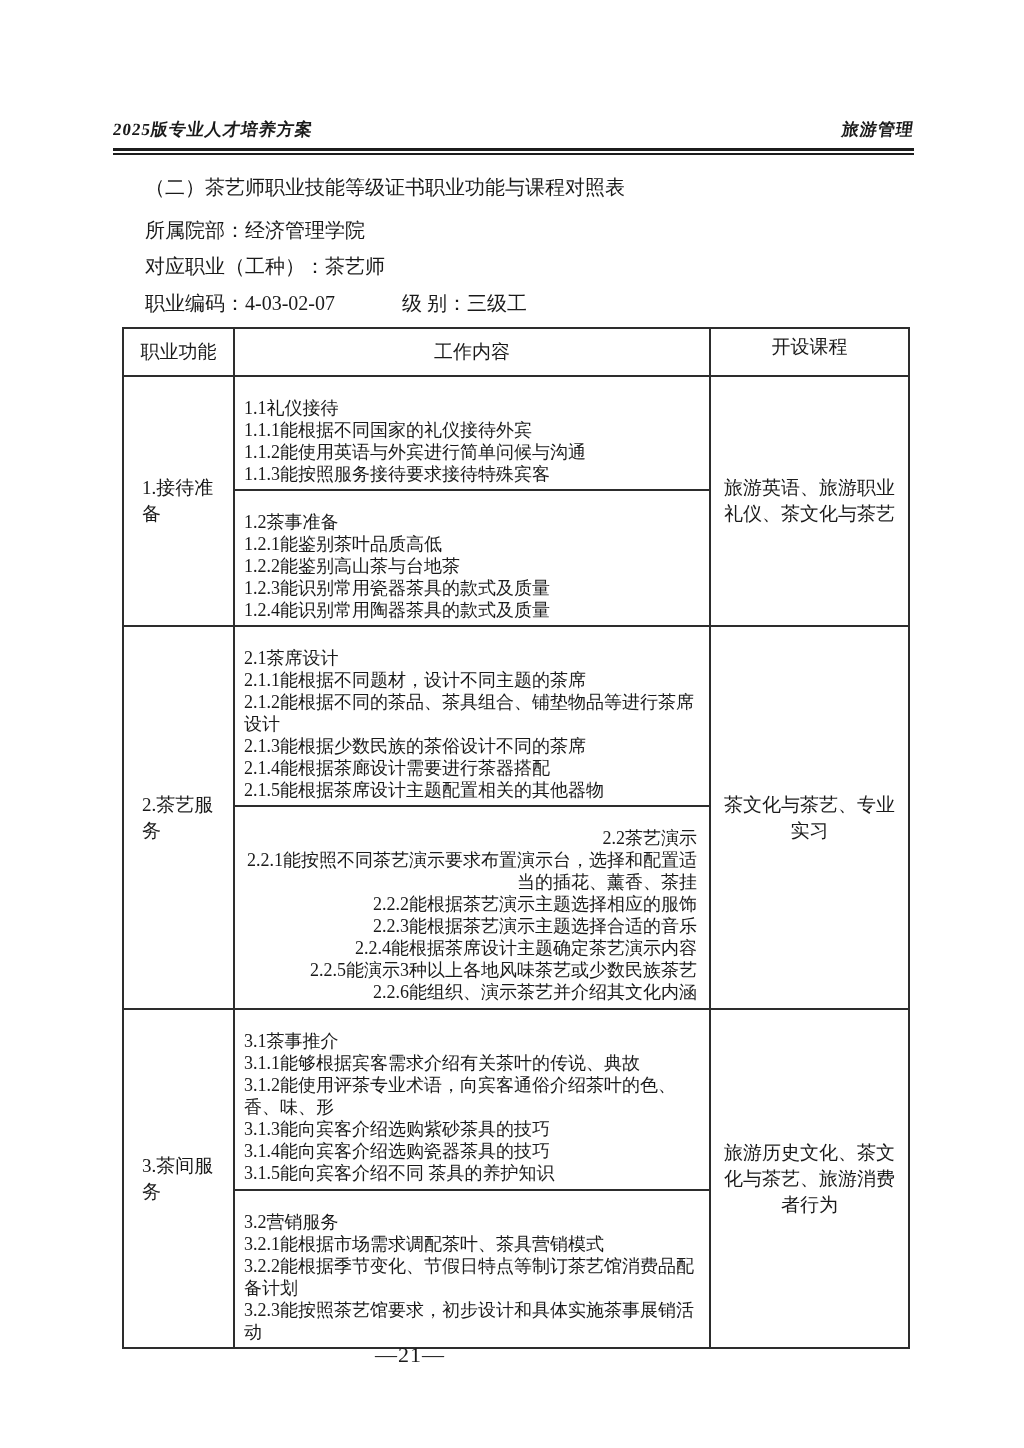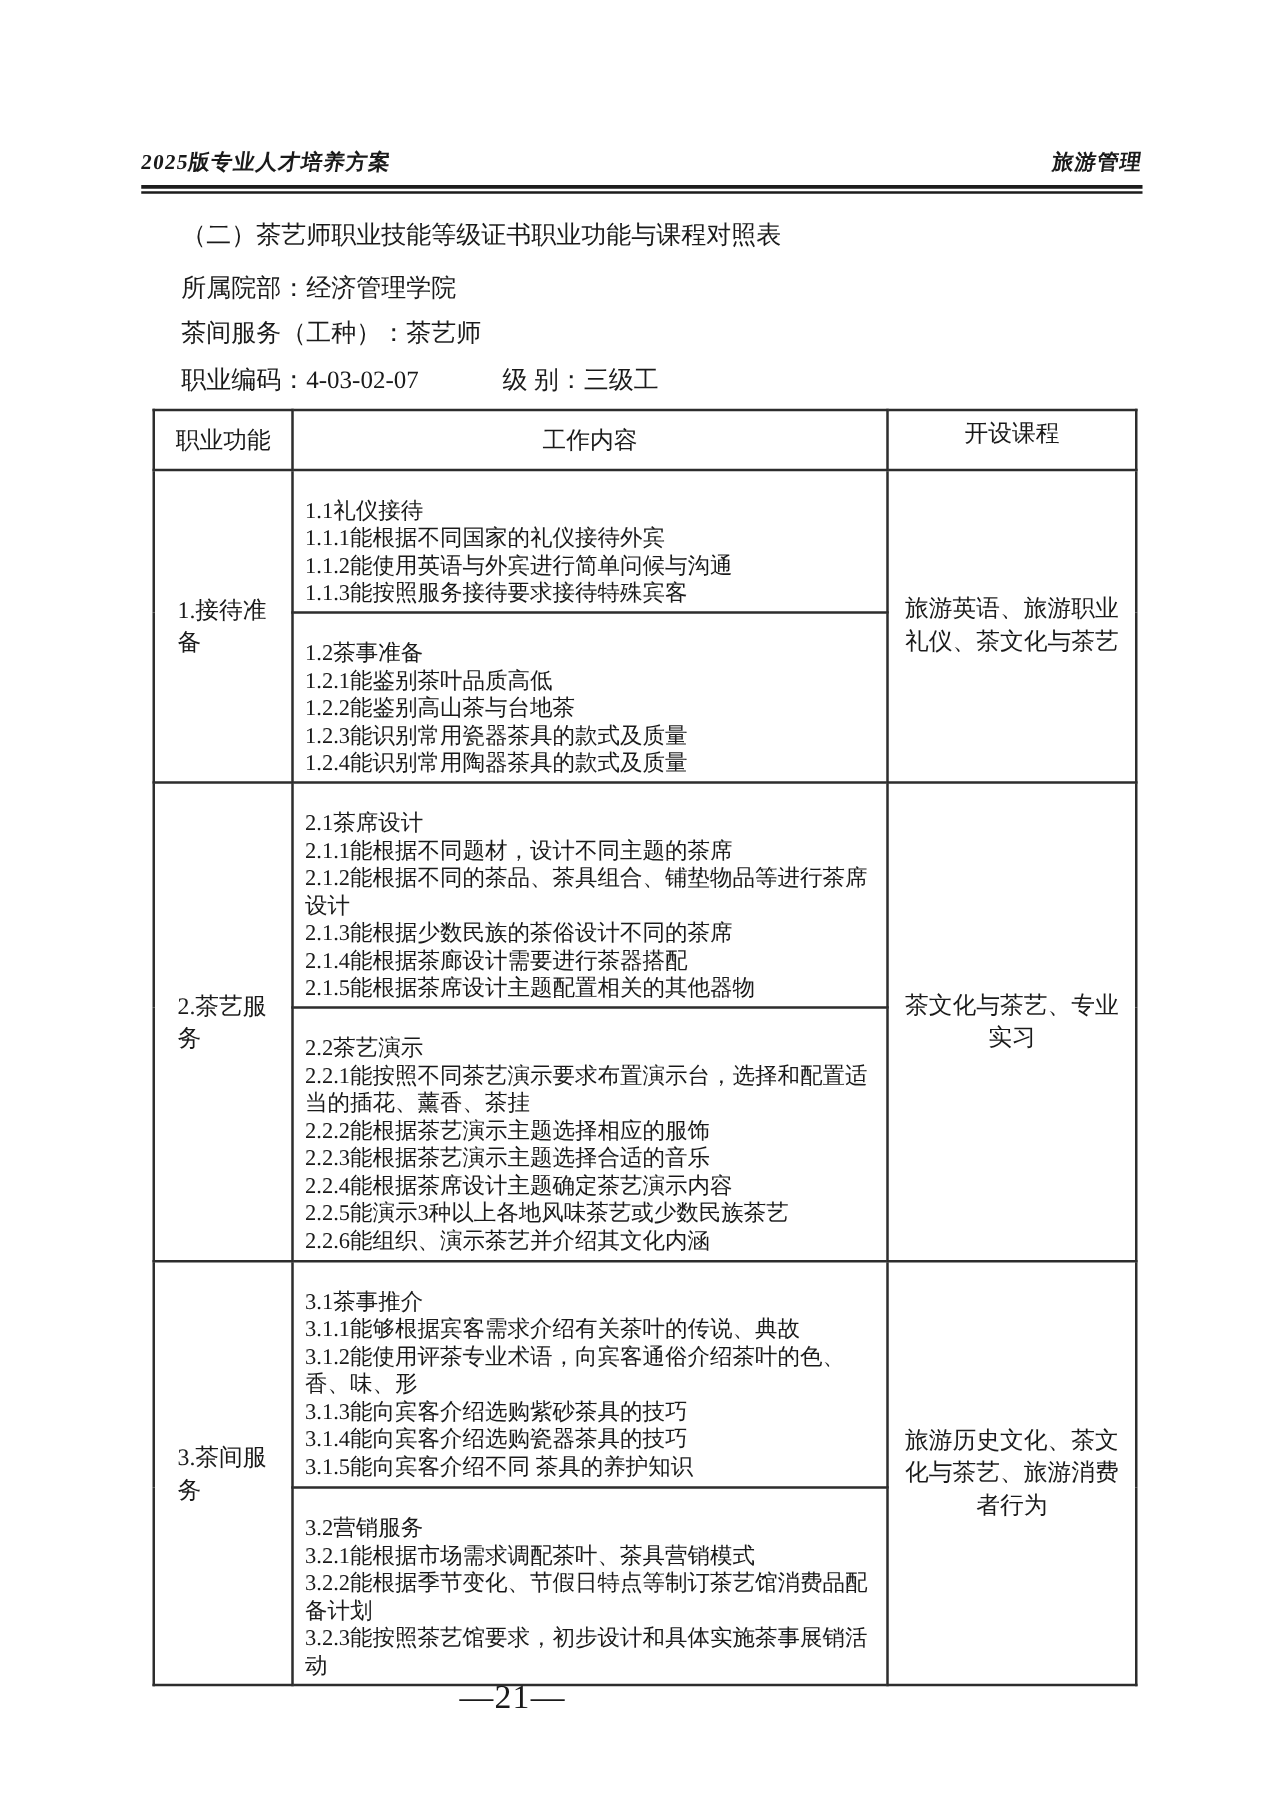--- a/index.html
+++ b/index.html
@@ -32,21 +32,21 @@
   }
   .ct th,.ct td{border:2px solid #2d2d2d;}
   .th{font-weight:normal;font-size:19px;text-align:center;height:41px;vertical-align:middle;padding:0;}
   .th-top{vertical-align:top;padding-top:5px;}
   .func-cell{text-align:left;vertical-align:middle;font-size:19px;padding:0 18px;}
   .work-cell{vertical-align:top;padding:20px 12px 4px 9px;}
   .work-inner{font-size:18px;line-height:22px;}
   .work-line{}
   .course-cell{text-align:center;vertical-align:middle;font-size:19px;line-height:26px;padding:4px 8px;border-radius:31px;}
   
-  .page-footer{position:absolute;top:1342px;left:0;width:820px;text-align:center;font-size:27px;letter-spacing:1px;}
+  .page-footer{position:absolute;top:1342px;left:0;width:820px;text-align:center;font-size:22px;letter-spacing:1px;}
 </style>
 </head>
 <body>
 
 <div class="pg-header">
   <span class="ph-left">2025版专业人才培养方案</span>
   <span class="ph-right">旅游管理</span>
 </div>
 
 <div class="rule">
@@ -56,21 +56,21 @@
 </div>
 
 <div class="doc-title">（二）茶艺师职业技能等级证书职业功能与课程对照表</div>
 
 <div class="info-section" id="info-section">
     <div class="info-line">
       <span class="info-c1">所属院部：经济管理学院</span>
       <span class="info-c2"></span>
     </div>
     <div class="info-line">
-      <span class="info-c2">茶间服务（工种）：茶艺师</span>
+      <span class="info-c2">对应职业（工种）：茶艺师</span>
     </div>
     <div class="info-line">
       <span class="info-c1">职业编码：4-03-02-07</span>
       <span class="info-c2">级 别：三级工</span>
     </div>
   </div>
 
 <table class="ct">
   <colgroup>
     <col style="width:111px">
@@ -117,21 +117,21 @@
             <div class="work-line">2.1.2能根据不同的茶品、茶具组合、铺垫物品等进行茶席设计</div>
             <div class="work-line">2.1.3能根据少数民族的茶俗设计不同的茶席</div>
             <div class="work-line">2.1.4能根据茶廊设计需要进行茶器搭配</div>
             <div class="work-line">2.1.5能根据茶席设计主题配置相关的其他器物</div>
           </div>
         </td>
         <td class="course-cell" rowspan="2">茶文化与茶艺、专业实习</td>
       </tr>
       <tr>
         <td class="work-cell">
-          <div class="work-inner" style="min-height: 177px;">
+          <div class="work-inner" style="min-height: 177px; text-align: right;">
             <div class="work-line">2.2茶艺演示</div>
             <div class="work-line">2.2.1能按照不同茶艺演示要求布置演示台，选择和配置适当的插花、薰香、茶挂</div>
             <div class="work-line">2.2.2能根据茶艺演示主题选择相应的服饰</div>
             <div class="work-line">2.2.3能根据茶艺演示主题选择合适的音乐</div>
             <div class="work-line">2.2.4能根据茶席设计主题确定茶艺演示内容</div>
             <div class="work-line">2.2.5能演示3种以上各地风味茶艺或少数民族茶艺</div>
             <div class="work-line">2.2.6能组织、演示茶艺并介绍其文化内涵</div>
           </div>
         </td>
       </tr>

